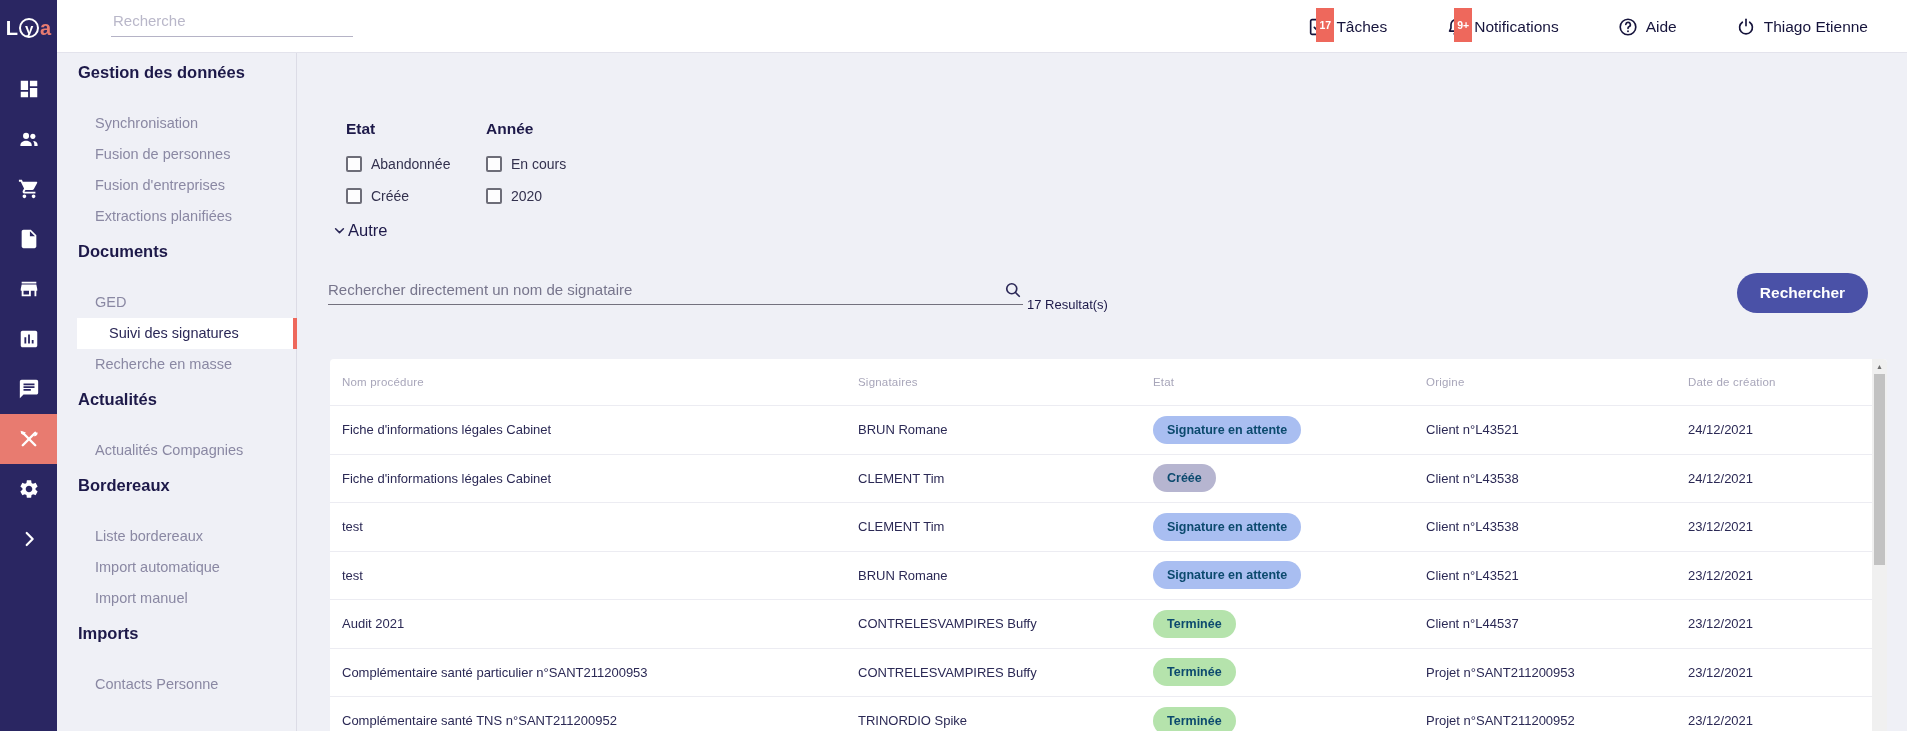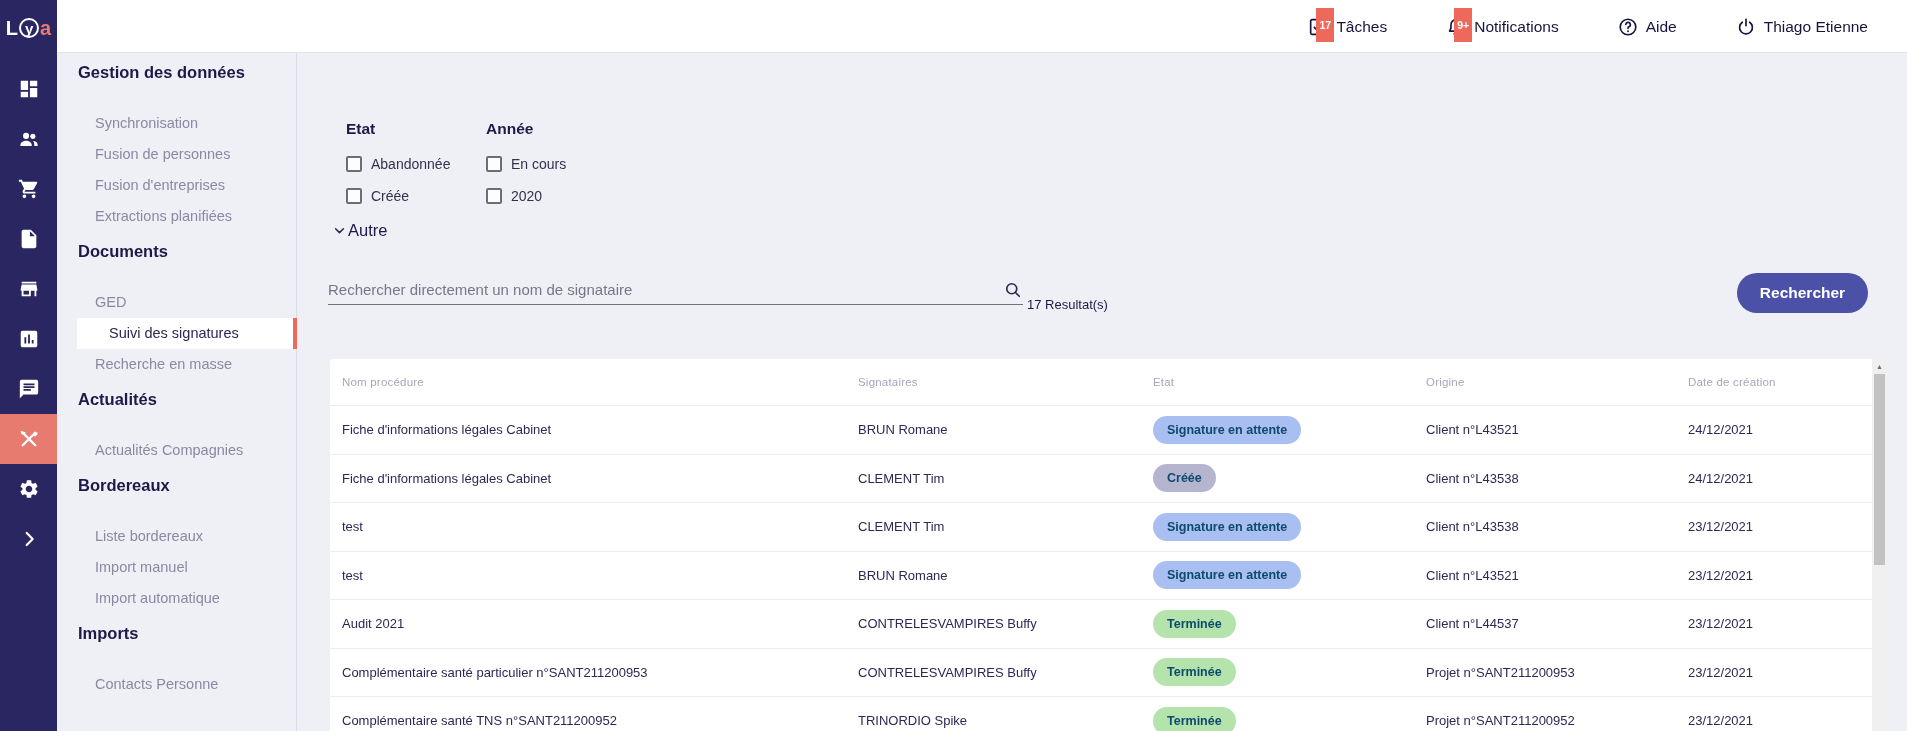--- a/index.html
+++ b/index.html
@@ -180,20 +180,23 @@
         <span class="icon">
           <svg viewBox="0 0 24 24">
             <path fill="none" stroke="currentColor" stroke-width="2.4" stroke-linecap="round" stroke-linejoin="round" d="M9.5 5.5L16 12l-6.5 6.5"></path>
           </svg>
         </span>
       </div>
     </div>
 </div>
 
 <div class="topbar">
+  <div class="tb-search">
+    <input placeholder="Recherche" style="">
+  </div>
   <div class="tb-actions" id="tb-actions">
       <div class="tb-item">
         <span class="tb-ic icon">
           <svg viewBox="0 0 24 24">
             <g fill="none" stroke="currentColor" stroke-width="1.8">
               <rect x="4" y="4" width="16" height="16" rx="1.5"></rect>
               <path d="M8 12.5l3 3L16.5 9" stroke-linecap="round" stroke-linejoin="round"></path>
             </g>
           </svg>
           <span class="cbadge">17</span>
@@ -246,22 +249,22 @@
       <div class="side-item">Fusion d'entreprises</div>
       <div class="side-item">Extractions planifiées</div>
       <div class="side-title">Documents</div>
       <div class="side-item">GED</div>
       <div class="side-item selected">Suivi des signatures</div>
       <div class="side-item">Recherche en masse</div>
       <div class="side-title">Actualités</div>
       <div class="side-item">Actualités Compagnies</div>
       <div class="side-title">Bordereaux</div>
       <div class="side-item">Liste bordereaux</div>
+      <div class="side-item">Import automatique</div>
       <div class="side-item">Import manuel</div>
-      <div class="side-item">Import automatique</div>
       <div class="side-title">Imports</div>
       <div class="side-item">Contacts Personne</div>
     </div>
 </div>
 
 <div class="main">
 
   <div class="filters" id="filters">
       <div class="filter-group">
         <div class="filter-title">Etat</div>

